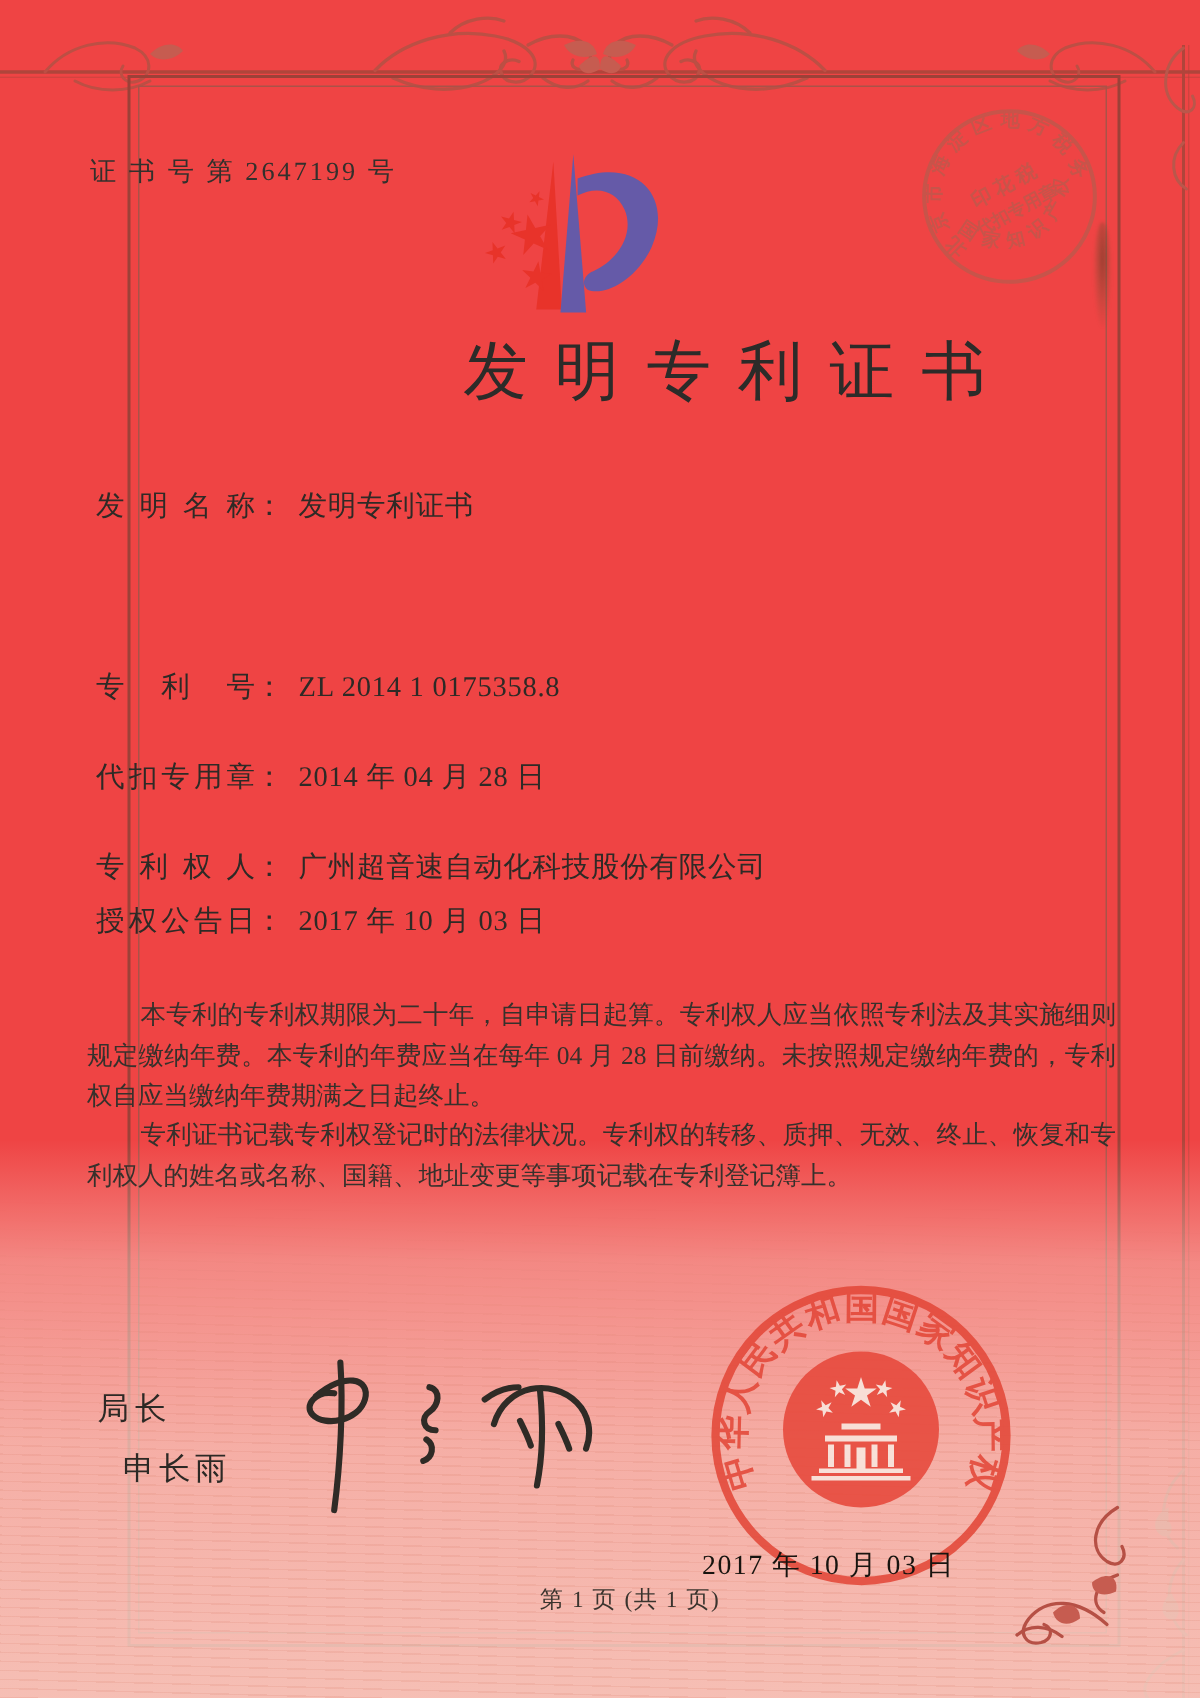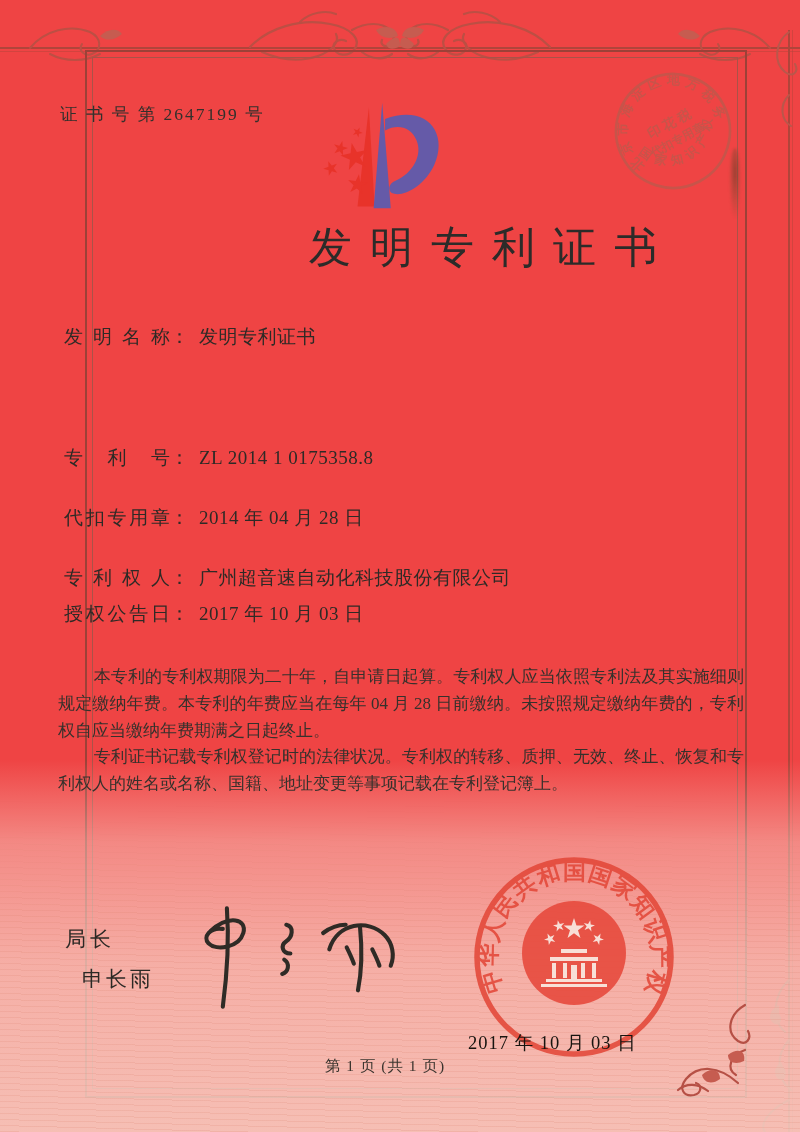--- a/index.html
+++ b/index.html
@@ -24,21 +24,21 @@
   .cert-no{left:60px;top:102px;font-size:17.5px;letter-spacing:2px;z-index:3;color:#33302c;}
   .title{left:85px;top:219px;width:796px;text-align:center;font-size:43px;letter-spacing:.42em;text-indent:.42em;color:#2c2b29;z-index:3;font-weight:500;}
   .field{left:64px;z-index:3;font-size:19px;white-space:nowrap;color:#2e2a26;}
   .flabel{display:inline-block;width:106px;text-align:justify;text-align-last:justify;vertical-align:top;}
   .fvalue{margin-left:10px;letter-spacing:.5px;}
   .notice{left:58px;top:664px;width:686px;z-index:3;font-size:17px;line-height:26.8px;text-align:justify;color:#36312c;}
   .notice p{margin:0;text-indent:2.1em;}
   .signer-title{left:65px;top:925px;font-size:21px;letter-spacing:4px;z-index:3;color:#2c2925;}
   .signer-name{left:82px;top:965px;font-size:21px;letter-spacing:3px;z-index:3;color:#2c2925;}
   .seal-date{left:468px;top:1030px;font-size:18.5px;letter-spacing:1px;color:#17140f;z-index:5;}
-  .footer{left:85px;top:1056px;width:600px;text-align:center;font-size:15.5px;letter-spacing:1px;z-index:3;color:#3a342e;}
+  .footer{left:85px;top:1056px;width:600px;text-align:center;font-size:15.5px;letter-spacing:1px;z-index:3;color:#3a342e;padding-left:35px;}
   svg{display:block;}
   .z3{z-index:3;} .z1{z-index:1;} .z4{z-index:4;}
   .smudge{left:729px;top:148px;width:12px;height:70px;z-index:2;border-radius:50%;
     background:radial-gradient(ellipse at 50% 35%,rgba(90,60,35,.55) 0%,rgba(110,75,45,.25) 45%,rgba(110,75,45,0) 75%);
     filter:blur(1px);}
 </style>
 </head>
 <body>
 
 <div id="page">

